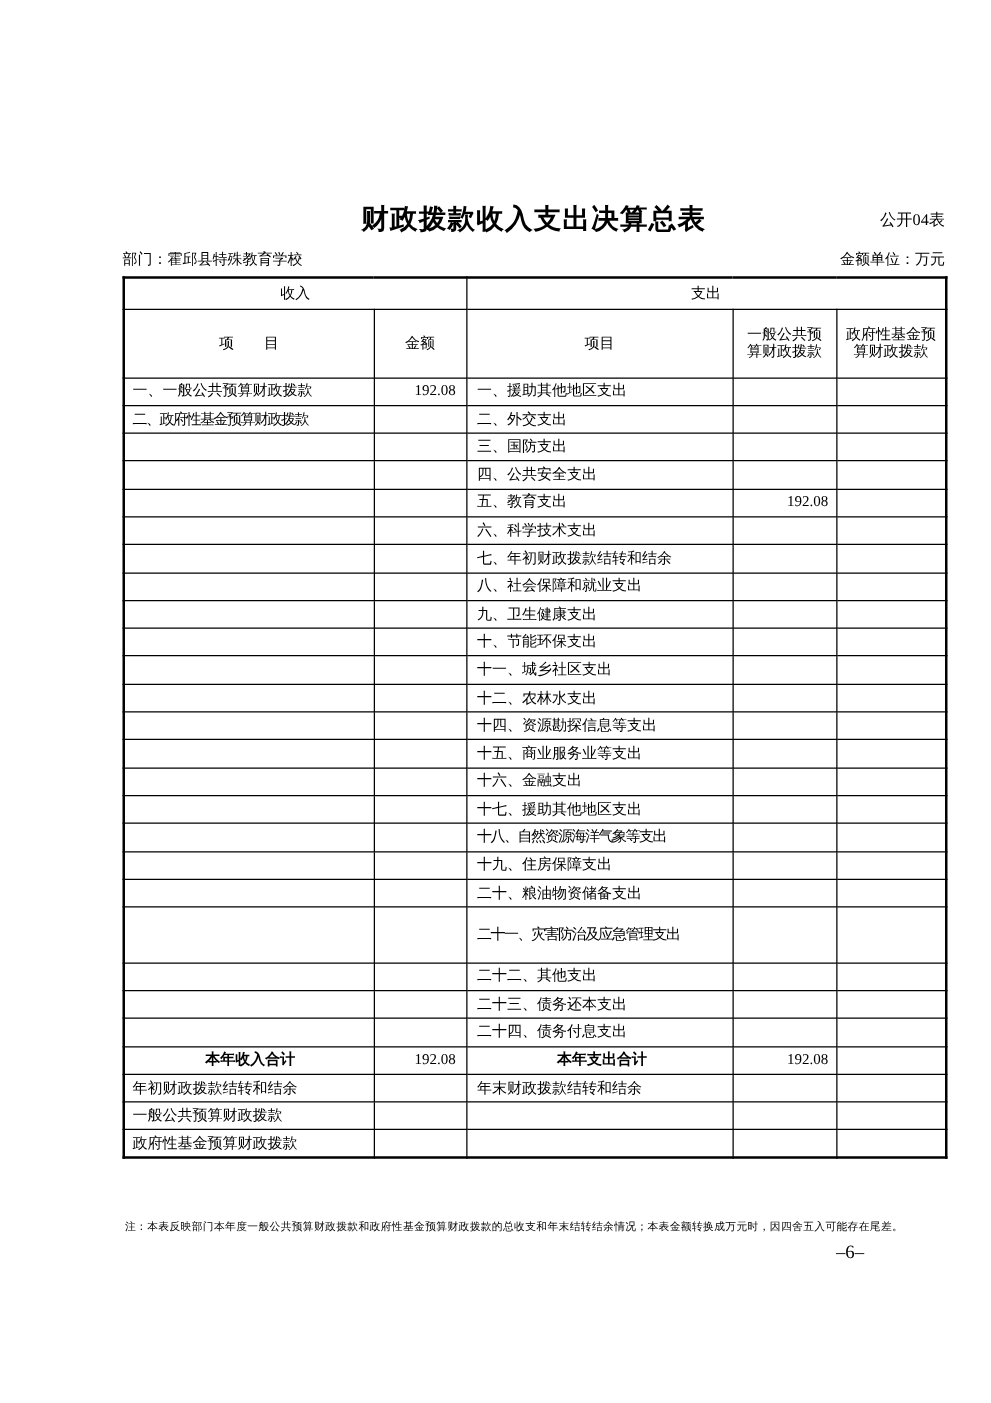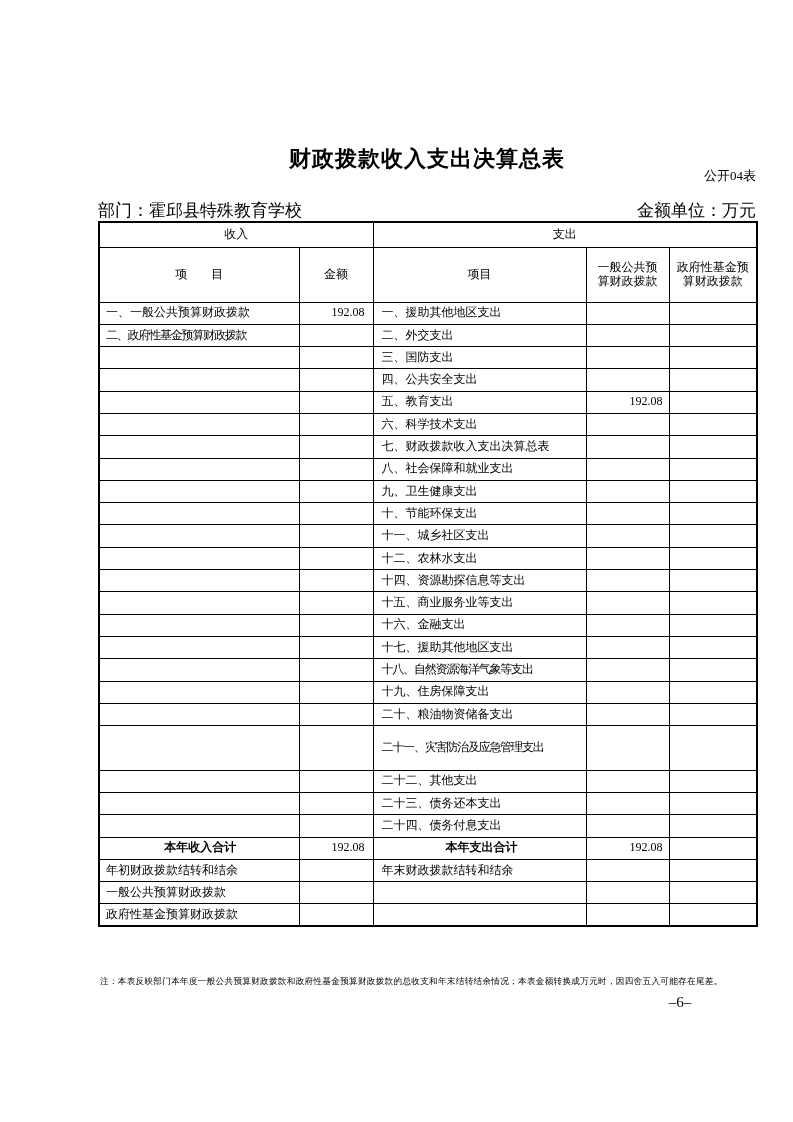--- a/index.html
+++ b/index.html
@@ -8,38 +8,38 @@
     position: relative;
     width: 793px;
     height: 1122px;
     background: #ffffff;
     font-family: "Liberation Serif", "DejaVu Serif", serif;
     color: #000000;
     overflow: hidden;
   }
   .doc-title {
     position: absolute;
-    left: 98px; top: 144px; width: 658px;
+    left: 98px; top: 160px; width: 658px;
     text-align: center;
     font-size: 22px;
     font-weight: bold;
     letter-spacing: 1px;
   }
   .table-code {
     position: absolute;
     left: 98px; top: 167px; width: 658px;
     text-align: right;
     font-size: 13px;
   }
   .meta-row {
     position: absolute;
     left: 98px; top: 199px; width: 658px;
     display: flex;
     justify-content: space-between;
-    font-size: 17px;
+    font-size: 12px;
   }
   table.fin-table {
     position: absolute;
     left: 98px; top: 221px;
     width: 658px;
     border-collapse: collapse;
     table-layout: fixed;
     border: 2px solid #000;
     font-size: 12px;
   }
@@ -153,21 +153,21 @@
         <tr>
           <td class="c1"></td>
           <td class="c2"></td>
           <td class="c3">六、科学技术支出</td>
           <td class="c4"></td>
           <td class="c5"></td>
         </tr>
         <tr>
           <td class="c1"></td>
           <td class="c2"></td>
-          <td class="c3">七、财政拨款收入支出决算总表</td>
+          <td class="c3">七、年初财政拨款结转和结余</td>
           <td class="c4"></td>
           <td class="c5"></td>
         </tr>
         <tr>
           <td class="c1"></td>
           <td class="c2"></td>
           <td class="c3">八、社会保障和就业支出</td>
           <td class="c4"></td>
           <td class="c5"></td>
         </tr>

